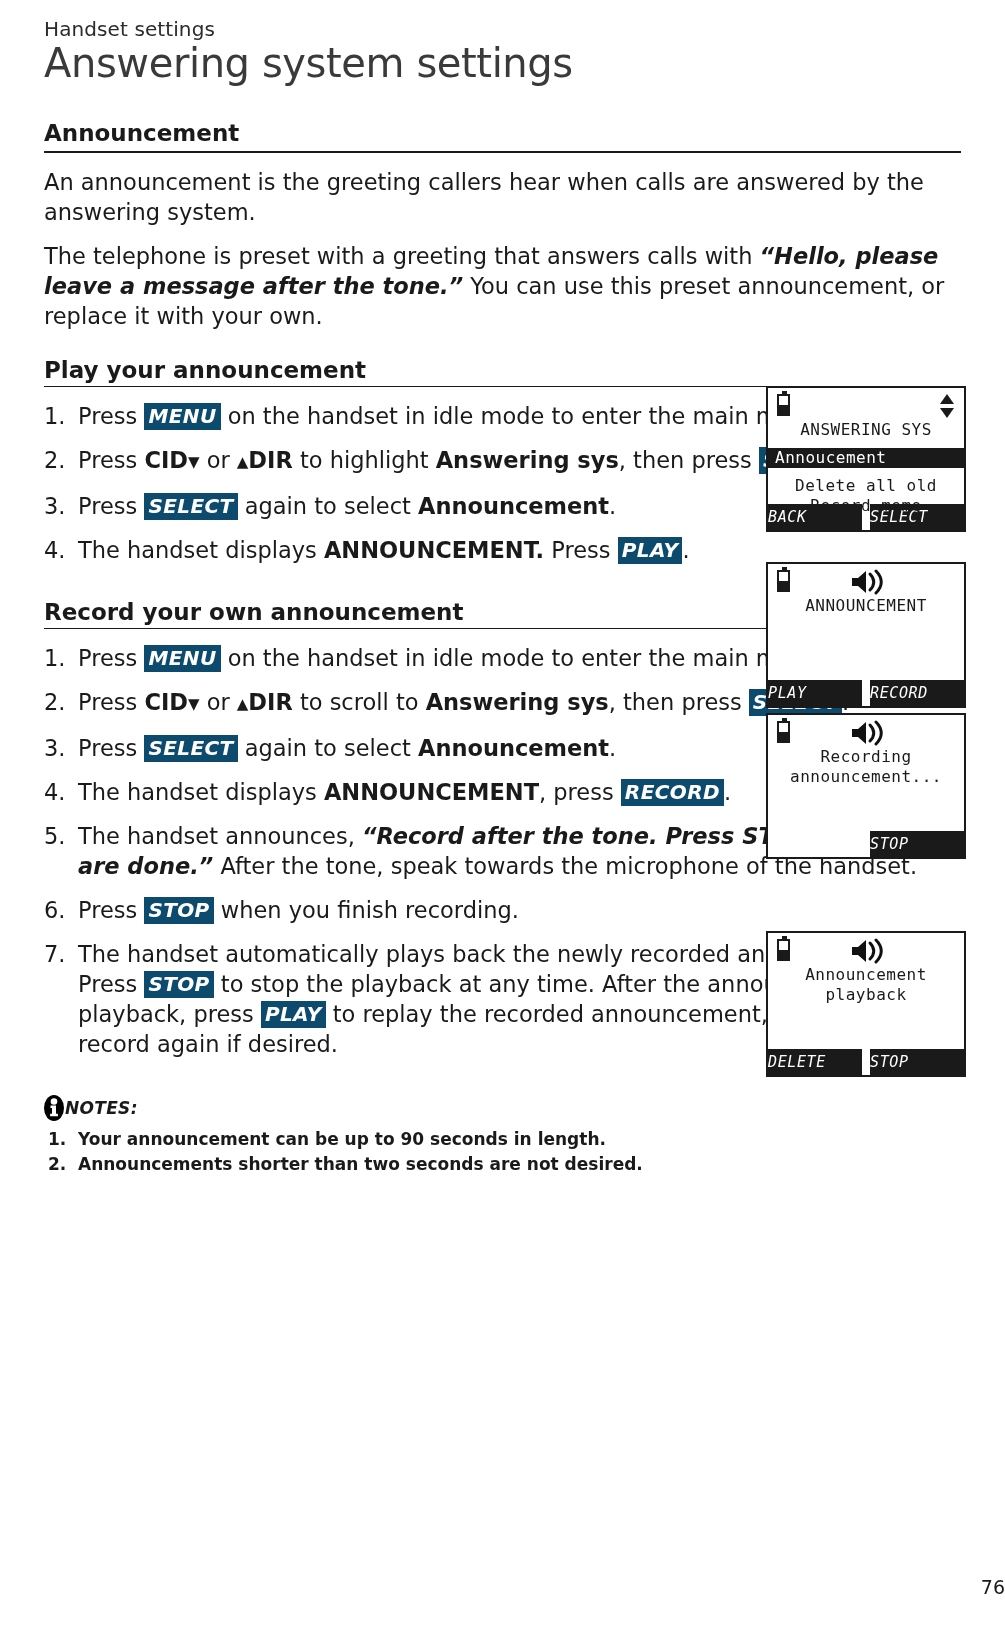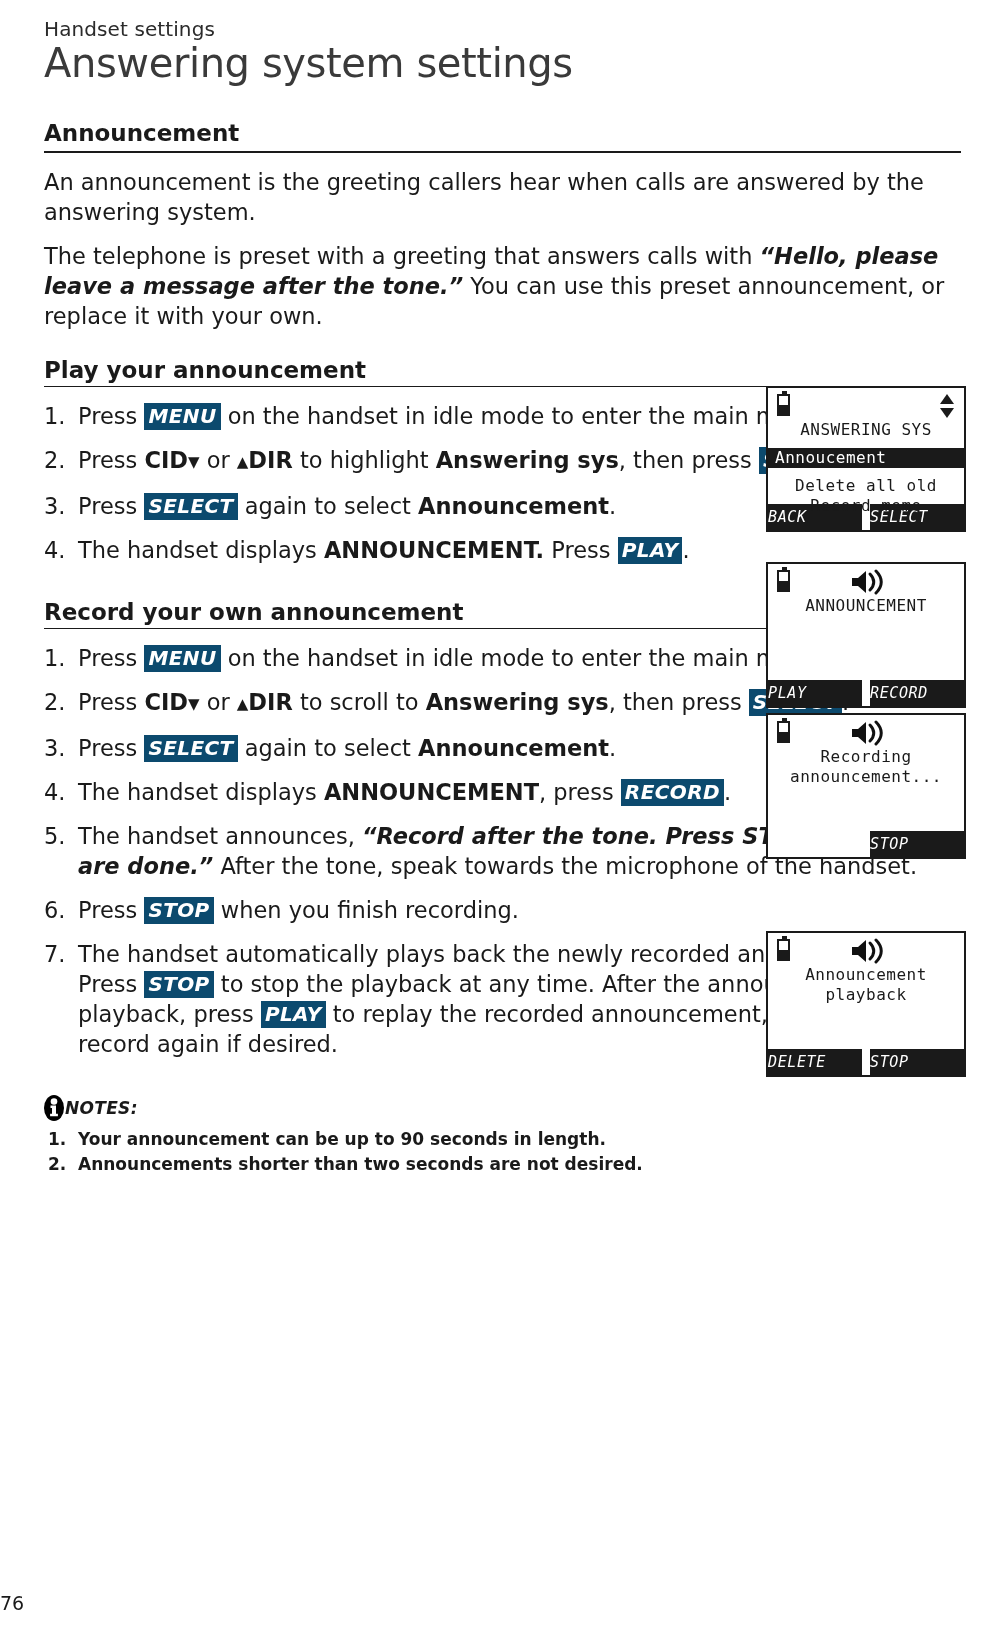--- a/index.html
+++ b/index.html
@@ -211,22 +211,22 @@
     line-height: 25px;
     font-weight: bold;
     color: #1a1a1a;
   }
   ol.notelist > li .nnum { position: absolute; left: -30px; width: 26px; }
 
   
   .folio {
     position: absolute;
     left: 0; right: 0;
-    bottom: 28px;
-    text-align: left;
+    bottom: 44px;
+    text-align: right;
     font-size: 19px;
     color: #1a1a1a;
   }
 </style>
 </head>
 <body>
 
 <div class="page">
 
   <div class="running-head">Handset settings</div>

